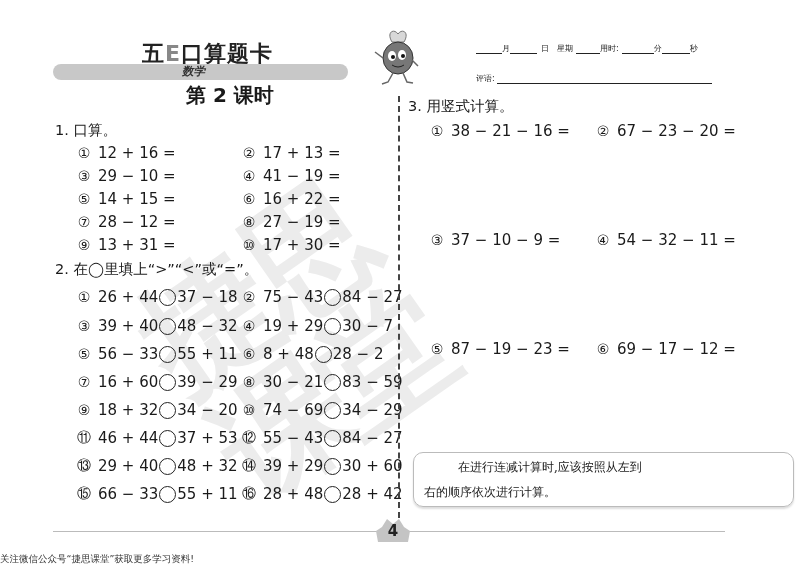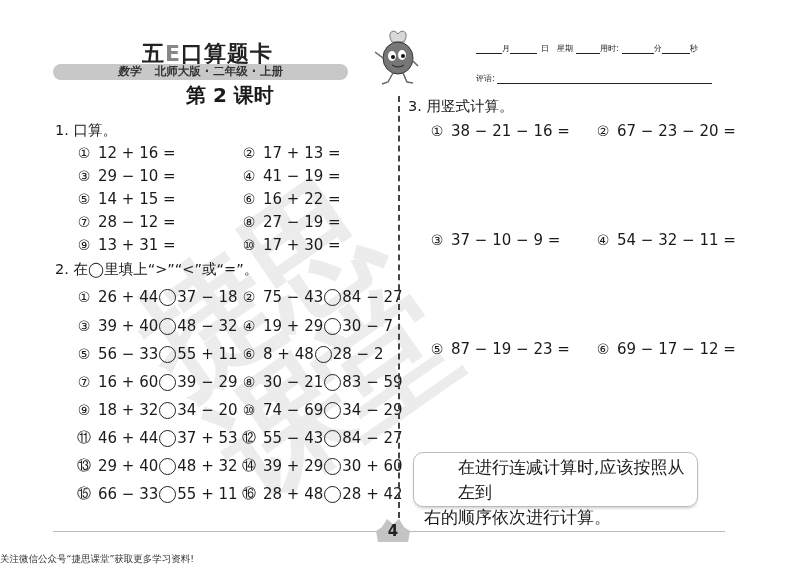--- a/index.html
+++ b/index.html
@@ -29,23 +29,23 @@
   .lesson-title { position: absolute; left: 186px; top: 82px; font-size: 20px; font-weight: bold; z-index: 1; }
 
   .q-heading { position: absolute; font-size: 14.5px; z-index: 1; white-space: nowrap; }
   .item { position: absolute; font-size: 15px; white-space: nowrap; z-index: 1; display: flex; align-items: center; }
   .item .num { font-size: 14px; margin-right: 6px; width: 16px; display: inline-block; text-align: center; }
   .item .circle { display: inline-block; width: 17px; height: 17px; border: 1.4px solid #222;
     border-radius: 50%; margin: 0 1px; }
 
   .divider { position: absolute; left: 398px; top: 96px; height: 422px; border-left: 2px dashed #444; z-index: 1; }
 
-  .tip-box { position: absolute; left: 413px; top: 452px; width: 285px; height: 55px;
+  .tip-box { position: absolute; left: 413px; top: 452px; width: 381px; height: 55px;
     border: 1.5px solid #bbb; border-radius: 10px; box-shadow: 0 2px 2px #ddd;
-    font-family: "DejaVu Serif", serif; font-size: 17px; line-height: 25px; padding: 2px 10px;
+    font-family: "DejaVu Serif", serif; font-size: 12px; line-height: 25px; padding: 2px 10px;
     z-index: 1; background: rgba(255,255,255,0.85); }
   .tip-box .indent { padding-left: 34px; }
 
   .footer-line { position: absolute; left: 53px; top: 531px; width: 672px; height: 1px; background: #bbb; z-index: 1; }
   .page-badge { position: absolute; left: 374px; top: 518px; width: 38px; height: 26px; z-index: 2; }
   .page-badge svg { position: absolute; left: 0; top: 0; }
   .page-badge span { position: absolute; left: 0; top: 4px; width: 38px; text-align: center; font-size: 15px; font-weight: bold; color: #222; }
   .footer-note { position: absolute; left: 0; top: 553px; width: 800px; text-align: left; font-size: 9.5px; color: #333; z-index: 1; }
 </style>
 </head>
@@ -54,21 +54,20 @@
 <div class="watermark">
   <span>捷</span><span>思</span><br>
   <span>课</span><span>堂</span>
 </div>
 
 <div class="header-title">
   <span>五</span><span class="e">E</span><span>口算题卡</span>
 </div>
 <div class="header-band">
   <span class="subj">数学</span>
-  <span>北师大版 · 二年级 · 上册</span>
 </div>
 
 <div class="mascot">
   <svg width="50" height="60" viewBox="0 0 50 60">
     <path d="M20 14 C14 4 22 0 26 6 C30 0 38 4 32 14 Z" fill="#d8d8d8" stroke="#777" stroke-width="1"></path>
     <ellipse cx="26" cy="30" rx="15" ry="16" fill="#777" stroke="#333" stroke-width="1"></ellipse>
     <ellipse cx="20" cy="28" rx="4" ry="5" fill="#fff"></ellipse>
     <ellipse cx="30" cy="27" rx="4" ry="5" fill="#fff"></ellipse>
     <circle cx="21" cy="29" r="2" fill="#111"></circle>
     <circle cx="31" cy="28" r="2" fill="#111"></circle>

